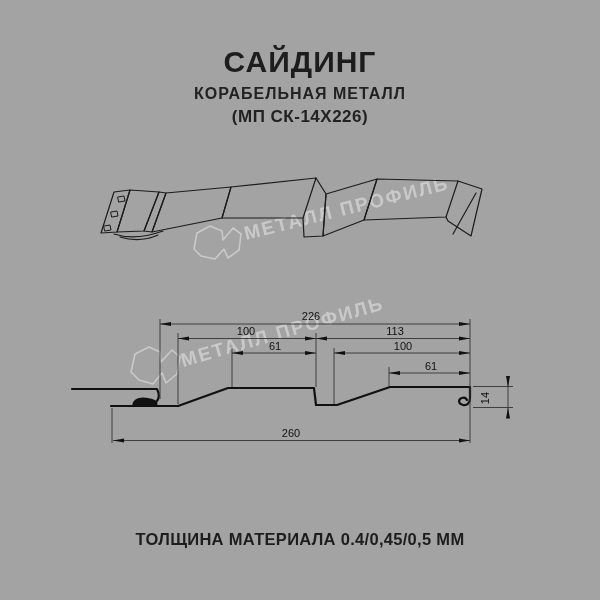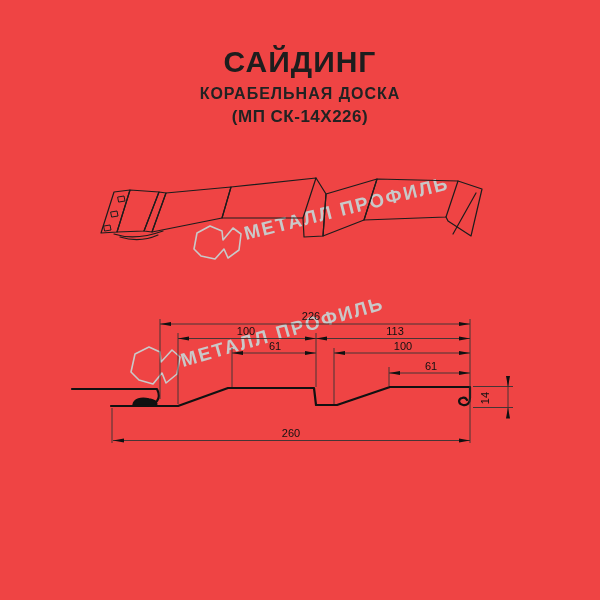--- a/index.html
+++ b/index.html
@@ -1,35 +1,35 @@
 <!DOCTYPE html>
 <html><head>
 <meta charset="utf-8">
 <style>
   html,body{margin:0;padding:0;background:#fff;}
-  .page{position:relative;width:600px;height:600px;background:#ef4444;overflow:hidden;
+  .page{position:relative;width:600px;height:600px;background:#a3a3a3;overflow:hidden;
         font-family:"Liberation Sans",sans-serif;color:#1d1d1d;}
   .header{position:absolute;top:46px;left:0;width:600px;text-align:center;}
   .title{font-size:30px;font-weight:800;letter-spacing:1px;color:#1d1d1d;line-height:32px;}
   .subtitle{margin-top:7px;font-size:16px;font-weight:700;letter-spacing:1px;color:#222;}
   .code{margin-top:4px;font-size:17px;font-weight:700;letter-spacing:.5px;color:#222;}
   .footer{position:absolute;top:530px;left:0;width:600px;text-align:center;
           font-size:16.5px;font-weight:700;letter-spacing:.3px;color:#1d1d1d;}
   svg.drawing{position:absolute;left:0;top:0;}
   .wm-text{font-weight:700;font-size:19px;letter-spacing:2px;}
   .dim-label{font-size:11px;fill:#111;}
 </style>
 </head>
 <body>
 
 <div class="page">
 
   <div class="header">
     <div class="title">САЙДИНГ</div>
-    <div class="subtitle">КОРАБЕЛЬНАЯ ДОСКА</div>
+    <div class="subtitle">КОРАБЕЛЬНАЯ МЕТАЛЛ</div>
     <div class="code">(МП СК-14Х226)</div>
   </div>
 
   <svg class="drawing" width="600" height="600" viewBox="0 0 600 600">
 
     <g>
       <path d="M194,249 L197,233 L210,226 L222,231 L223,240 L233,228 L241,234 L239,250 L228,258 L224,249 L215,259 L201,256 Z" fill="none" stroke="#c9c9c9" stroke-width="1.6" stroke-linejoin="round"></path>
       <text class="wm-text" fill="#c9c9c9" transform="translate(246,240) rotate(-14)">МЕТАЛЛ ПРОФИЛЬ</text>
     </g>
     <g>
@@ -117,14 +117,15 @@
       <text class="dim-label" x="246" y="335" text-anchor="middle">100</text>
       <text class="dim-label" x="395" y="335" text-anchor="middle">113</text>
       <text class="dim-label" x="275" y="350" text-anchor="middle">61</text>
       <text class="dim-label" x="403" y="350" text-anchor="middle">100</text>
       <text class="dim-label" x="431" y="370" text-anchor="middle">61</text>
       <text class="dim-label" x="291" y="437" text-anchor="middle">260</text>
       <text class="dim-label" text-anchor="middle" transform="translate(489,398) rotate(-90)">14</text>
     </g>
   </svg>
 
+  <div class="footer">ТОЛЩИНА МАТЕРИАЛА 0.4/0,45/0,5 ММ</div>
 
 </div>
 
 </body></html>

